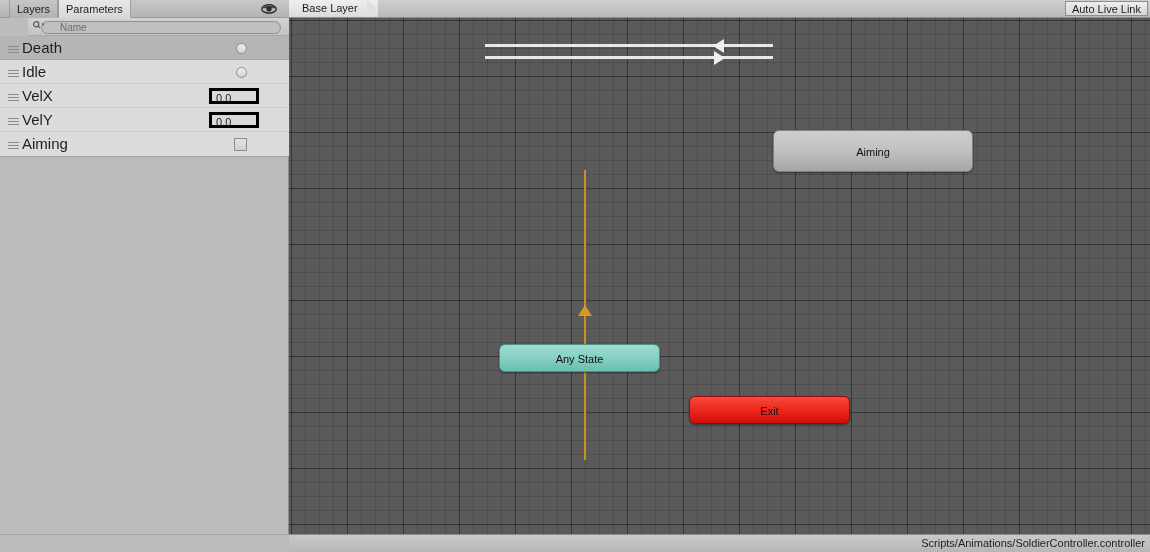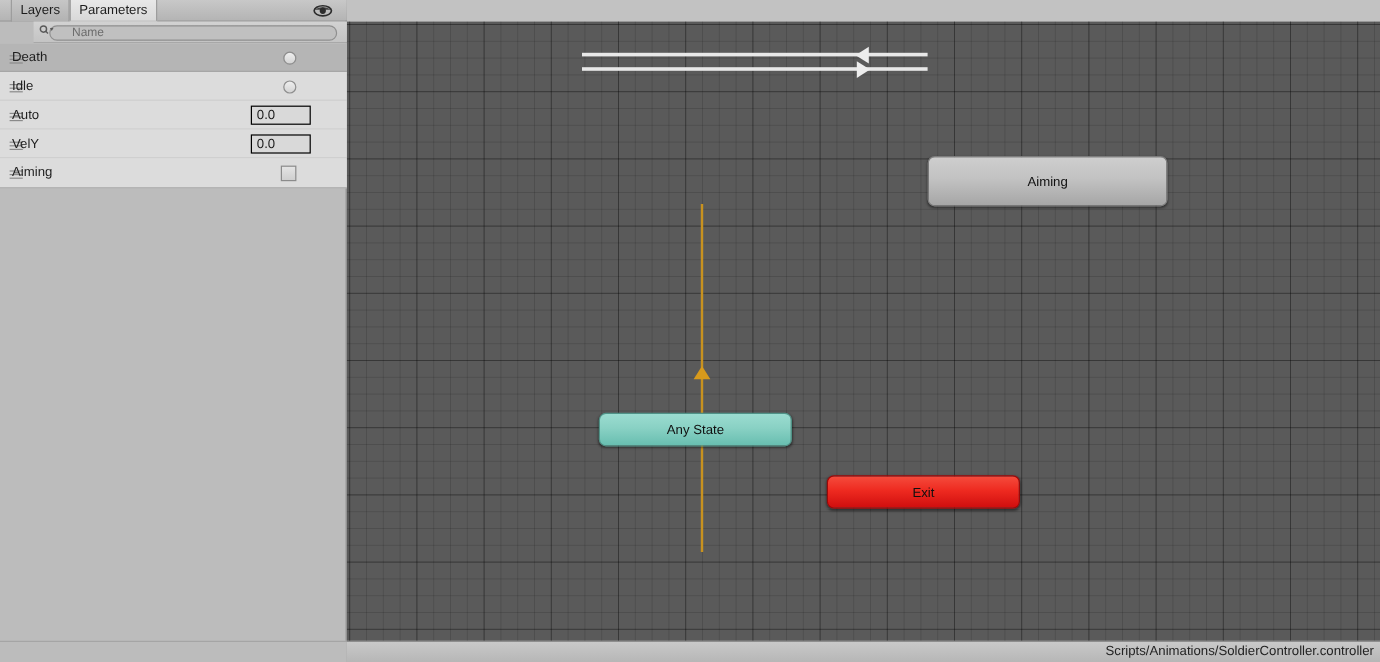--- a/index.html
+++ b/index.html
@@ -133,41 +133,41 @@
     width: 11px; height: 5px;
   }
   .drag-handle i {
     display: block;
     height: 1px;
     background: #8a8a8a;
     margin-bottom: 2px;
   }
   .param-name {
     position: absolute;
-    left: 10px; top: 0;
+    left: 22px; top: 0;
     height: 24px;
     line-height: 24px;
-    font-size: 11px;
+    font-size: 15px;
     color: #1e1e1e;
   }
   .ctrl-trigger {
     position: absolute;
     right: 42px; top: 7px;
     width: 11px; height: 11px;
     border-radius: 50%;
     background: linear-gradient(to bottom, #eeeeee, #d4d4d4);
     border: 1px solid #8e8e8e;
     box-sizing: border-box;
   }
   .ctrl-float {
     position: absolute;
     right: 30px; top: 4px;
     width: 50px; height: 16px;
     background: #d9d9d9;
-    border: 1px solid #000000;
+    border: 3px solid #000000;
     box-sizing: border-box;
     font-size: 11px;
     color: #1d1d1d;
     line-height: 14px;
     padding-left: 4px;
   }
   .ctrl-bool {
     position: absolute;
     right: 42px; top: 6px;
     width: 13px; height: 13px;
@@ -381,21 +381,21 @@
         <div class="param-name">Idle</div>
         <div class="ctrl-trigger"></div>
       </div>
 
       <div class="param-row">
         <div class="drag-handle">
             <i></i>
             <i></i>
             <i></i>
           </div>
-        <div class="param-name">Auto</div>
+        <div class="param-name">VelX</div>
         <div class="ctrl-float">0.0</div>
       </div>
 
       <div class="param-row">
         <div class="drag-handle">
             <i></i>
             <i></i>
             <i></i>
           </div>
         <div class="param-name">VelY</div>
@@ -439,20 +439,25 @@
         <span>Any State</span>
       </div>
 
       <div class="node node-exit" style="left:400px; top:378px; width:161px; height:28px; line-height:28px;">
         <span>Exit</span>
       </div>
 
 
     </div>
 
+    <div id="graph-toolbar">
+      <div id="breadcrumb">Base Layer</div>
+      <div id="breadcrumb-arrow"></div>
+      <div id="live-link-btn">Auto Live Link</div>
+    </div>
 
   </div>
 
   <div id="statusbar">
     <div id="status-path">Scripts/Animations/SoldierController.controller</div>
   </div>
 
 </div>
 
 </body></html>

